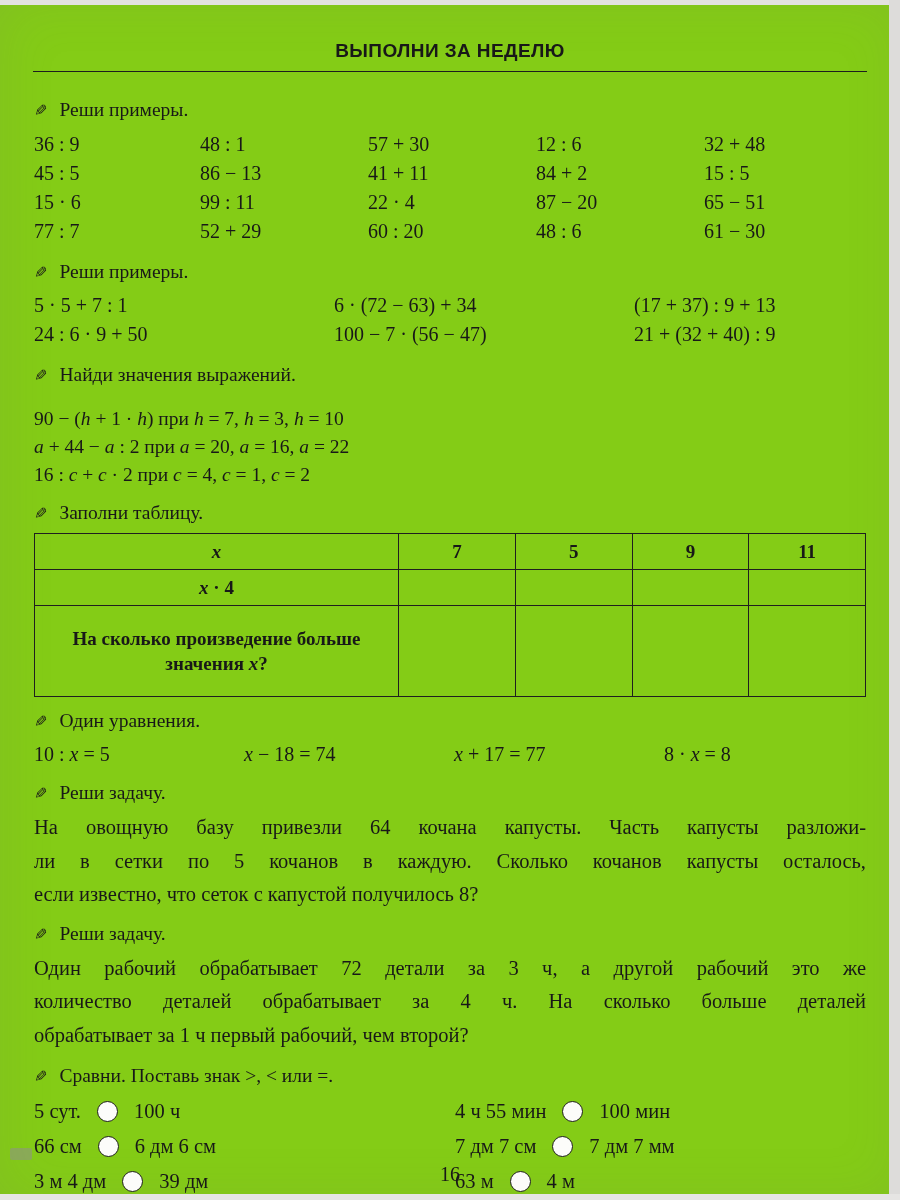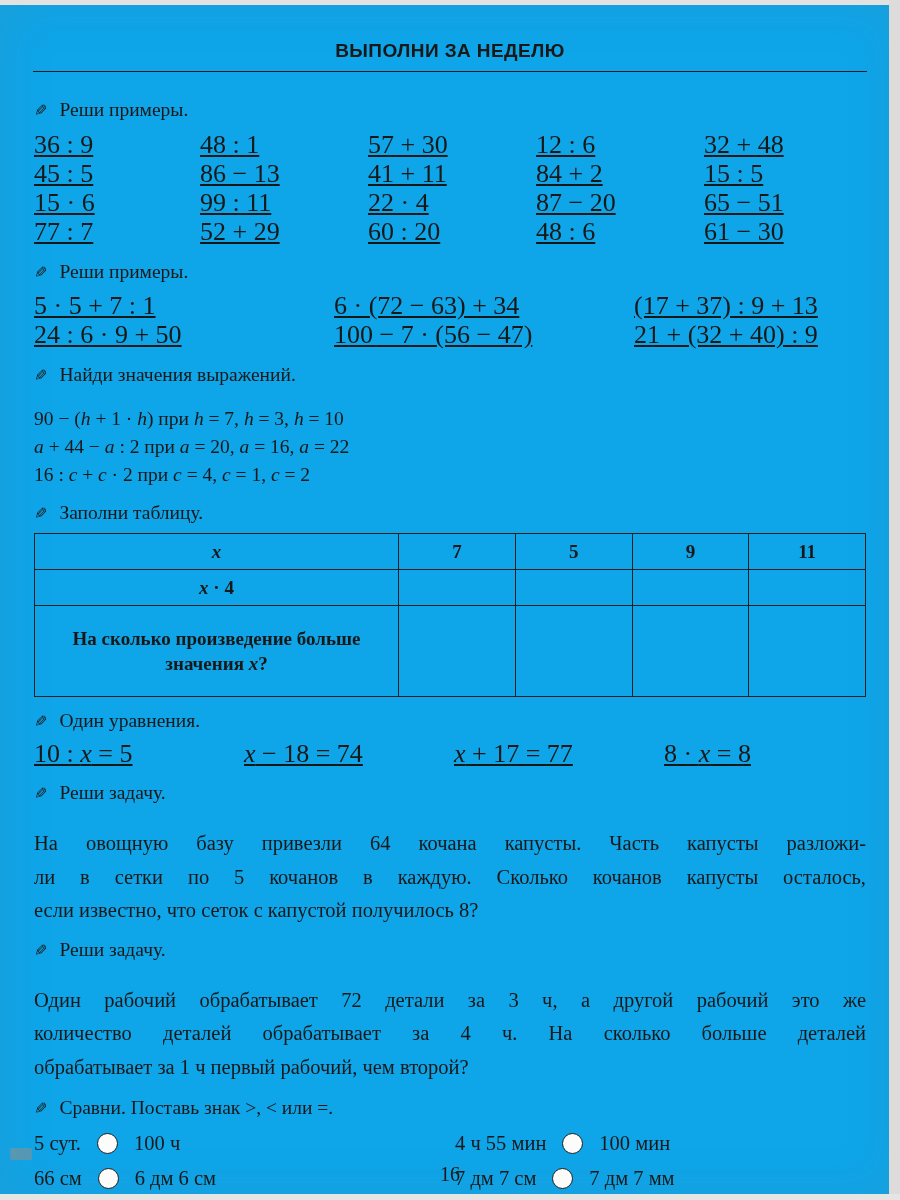--- a/index.html
+++ b/index.html
@@ -5,21 +5,21 @@
   * { margin:0; padding:0; box-sizing:border-box; }
   html, body { width:900px; }
   body {
     width:900px; height:1200px;
     background:#e9e8e6;
     font-family:"Liberation Serif","DejaVu Serif",serif;
     color:#181818;
   }
   .page {
     position:relative; width:900px; height:1200px;
-    background:#0ea5e9;
+    background:#84cc16;
     box-shadow: inset 0 0 55px rgba(110,110,105,.14);
     overflow:hidden;
   }
   .edge-top    { position:absolute; left:0; top:0; right:0; height:5px; background:#e3e2e0; }
   .edge-right  { position:absolute; top:0; right:0; bottom:0; width:11px; background:#dddcda; }
   .edge-bottom { position:absolute; left:0; right:0; bottom:0; height:6px; background:#e6e5e3; }
   .corner-mark { position:absolute; left:10px; bottom:40px; width:22px; height:12px;
                  background:#8f8f8d; opacity:.55; border-radius:2px; }
 
   .header { padding-top:38px; text-align:center; }
@@ -31,36 +31,36 @@
 
   .content { padding:0 34px; }
 
   .sec-title { display:flex; align-items:baseline; gap:12px; font-size:19.5px; line-height:27px; }
   .pencil { font-family:"DejaVu Sans",sans-serif; font-size:16px; display:inline-block;
             transform:scaleX(-1); }
 
   .mt-a{margin-top:24px} .mt-b{margin-top:12px} .mt-c{margin-top:12px} .mt-d{margin-top:10px}
   .mt-e{margin-top:10px} .mt-f{margin-top:10px} .mt-g{margin-top:8px}  .mt-h{margin-top:10px}
 
-  .grid { display:grid; font-size:26px; line-height:29px;text-decoration:underline; }
+  .grid { display:grid; font-size:20px; line-height:29px; }
   .s1 { grid-template-columns:166px 168px 168px 168px 1fr; margin-top:6px; }
   .s2 { grid-template-columns:300px 300px 1fr; margin-top:5px; }
   .s5 { grid-template-columns:210px 210px 210px 1fr; margin-top:4px; line-height:30px; }
 
   .lines { margin-top:16px; font-size:19.5px; line-height:28px; }
 
   .fill-table { width:832px; margin-top:6px; border-collapse:collapse;
                 font-size:19px; font-weight:bold; table-layout:fixed; }
   .fill-table td { border:1.5px solid #1f1f1f; text-align:center; vertical-align:middle;
                    height:36px; padding:0; }
   .fill-table .c1 { width:364px; }
   .fill-table .row3 td { height:62px; }
   .fill-table .q { line-height:25px; padding:20px 24px; }
 
-  .para { margin-top:20px; font-size:20.5px; line-height:33.5px; }
+  .para { margin-top:4px; font-size:20.5px; line-height:33.5px; }
   .jline { text-align:justify; text-align-last:justify; }
 
   .cmp { display:flex; margin-top:4px; font-size:20.5px; }
   .cmp-col { width:421px; }
   .cmp-col + .cmp-col { flex:1; }
   .cmp-row { height:35px; display:flex; align-items:center;gap:7px; }
   .circle { width:21px; height:21px; border:1.5px solid #1f1f1f; border-radius:50%;
             margin:0 9px; flex:0 0 auto; background:#fcfcfa; }
 
   .footer { position:absolute; left:0; right:0; bottom:14px; text-align:center; font-size:20px; }

